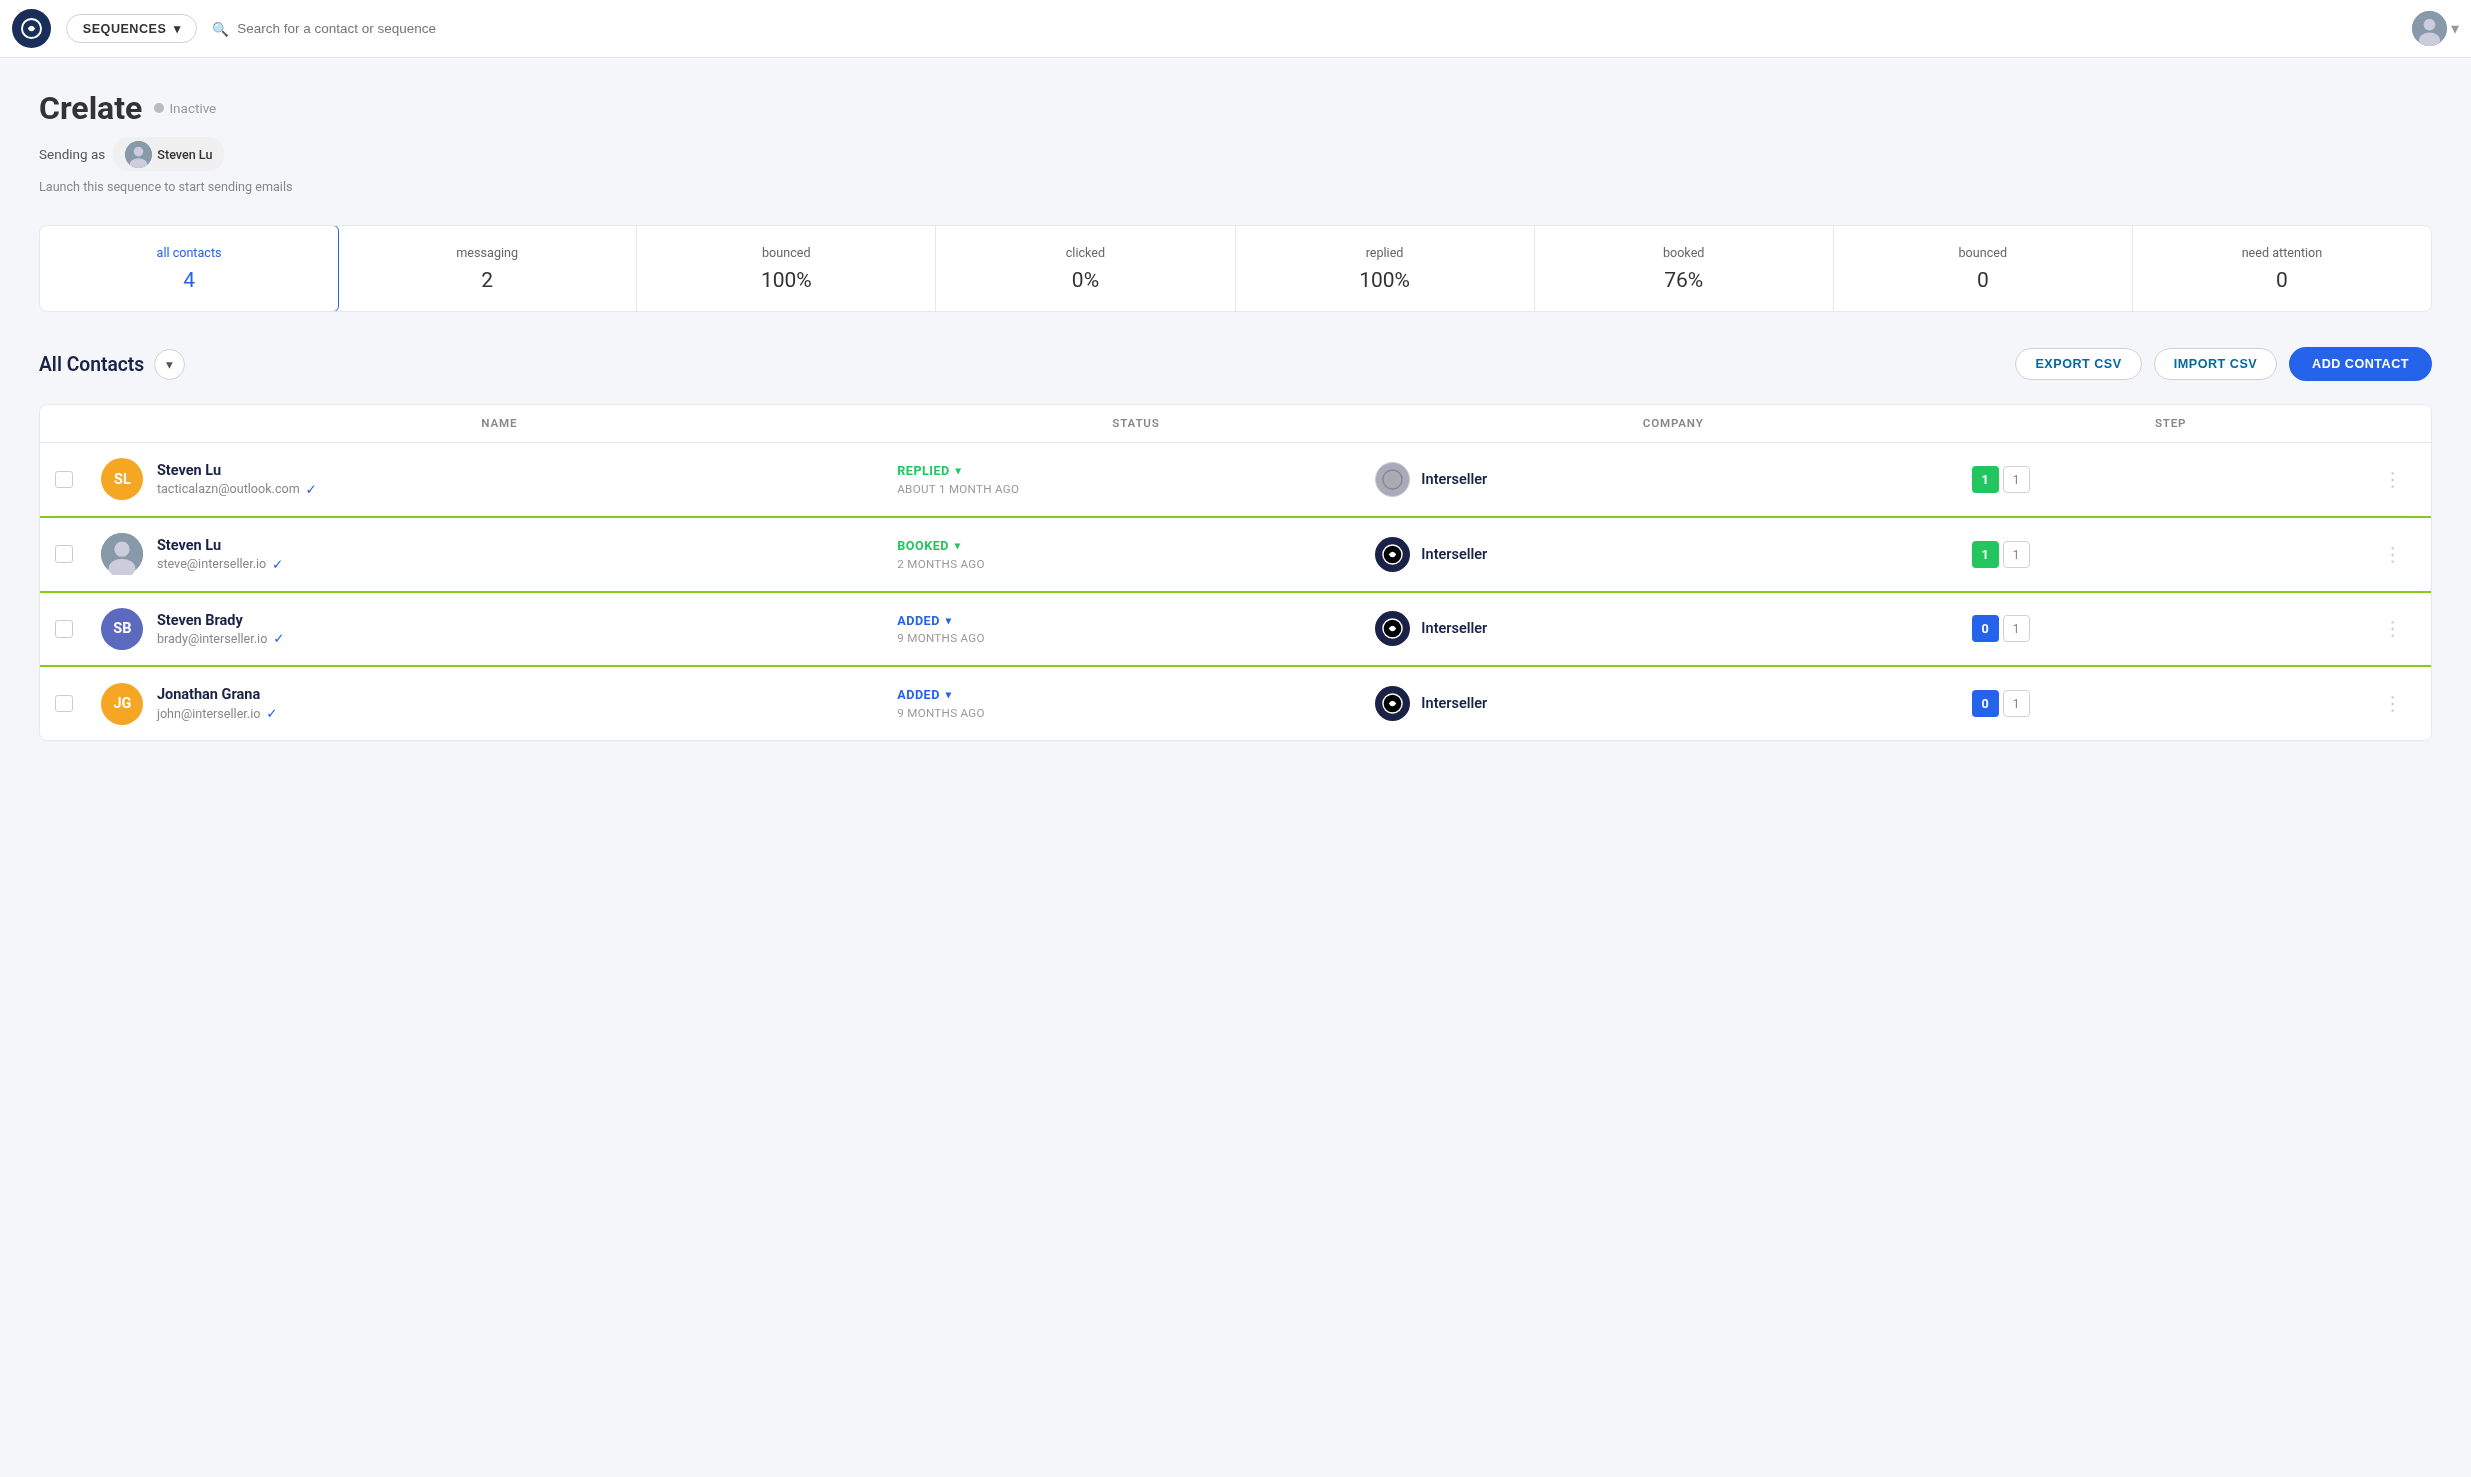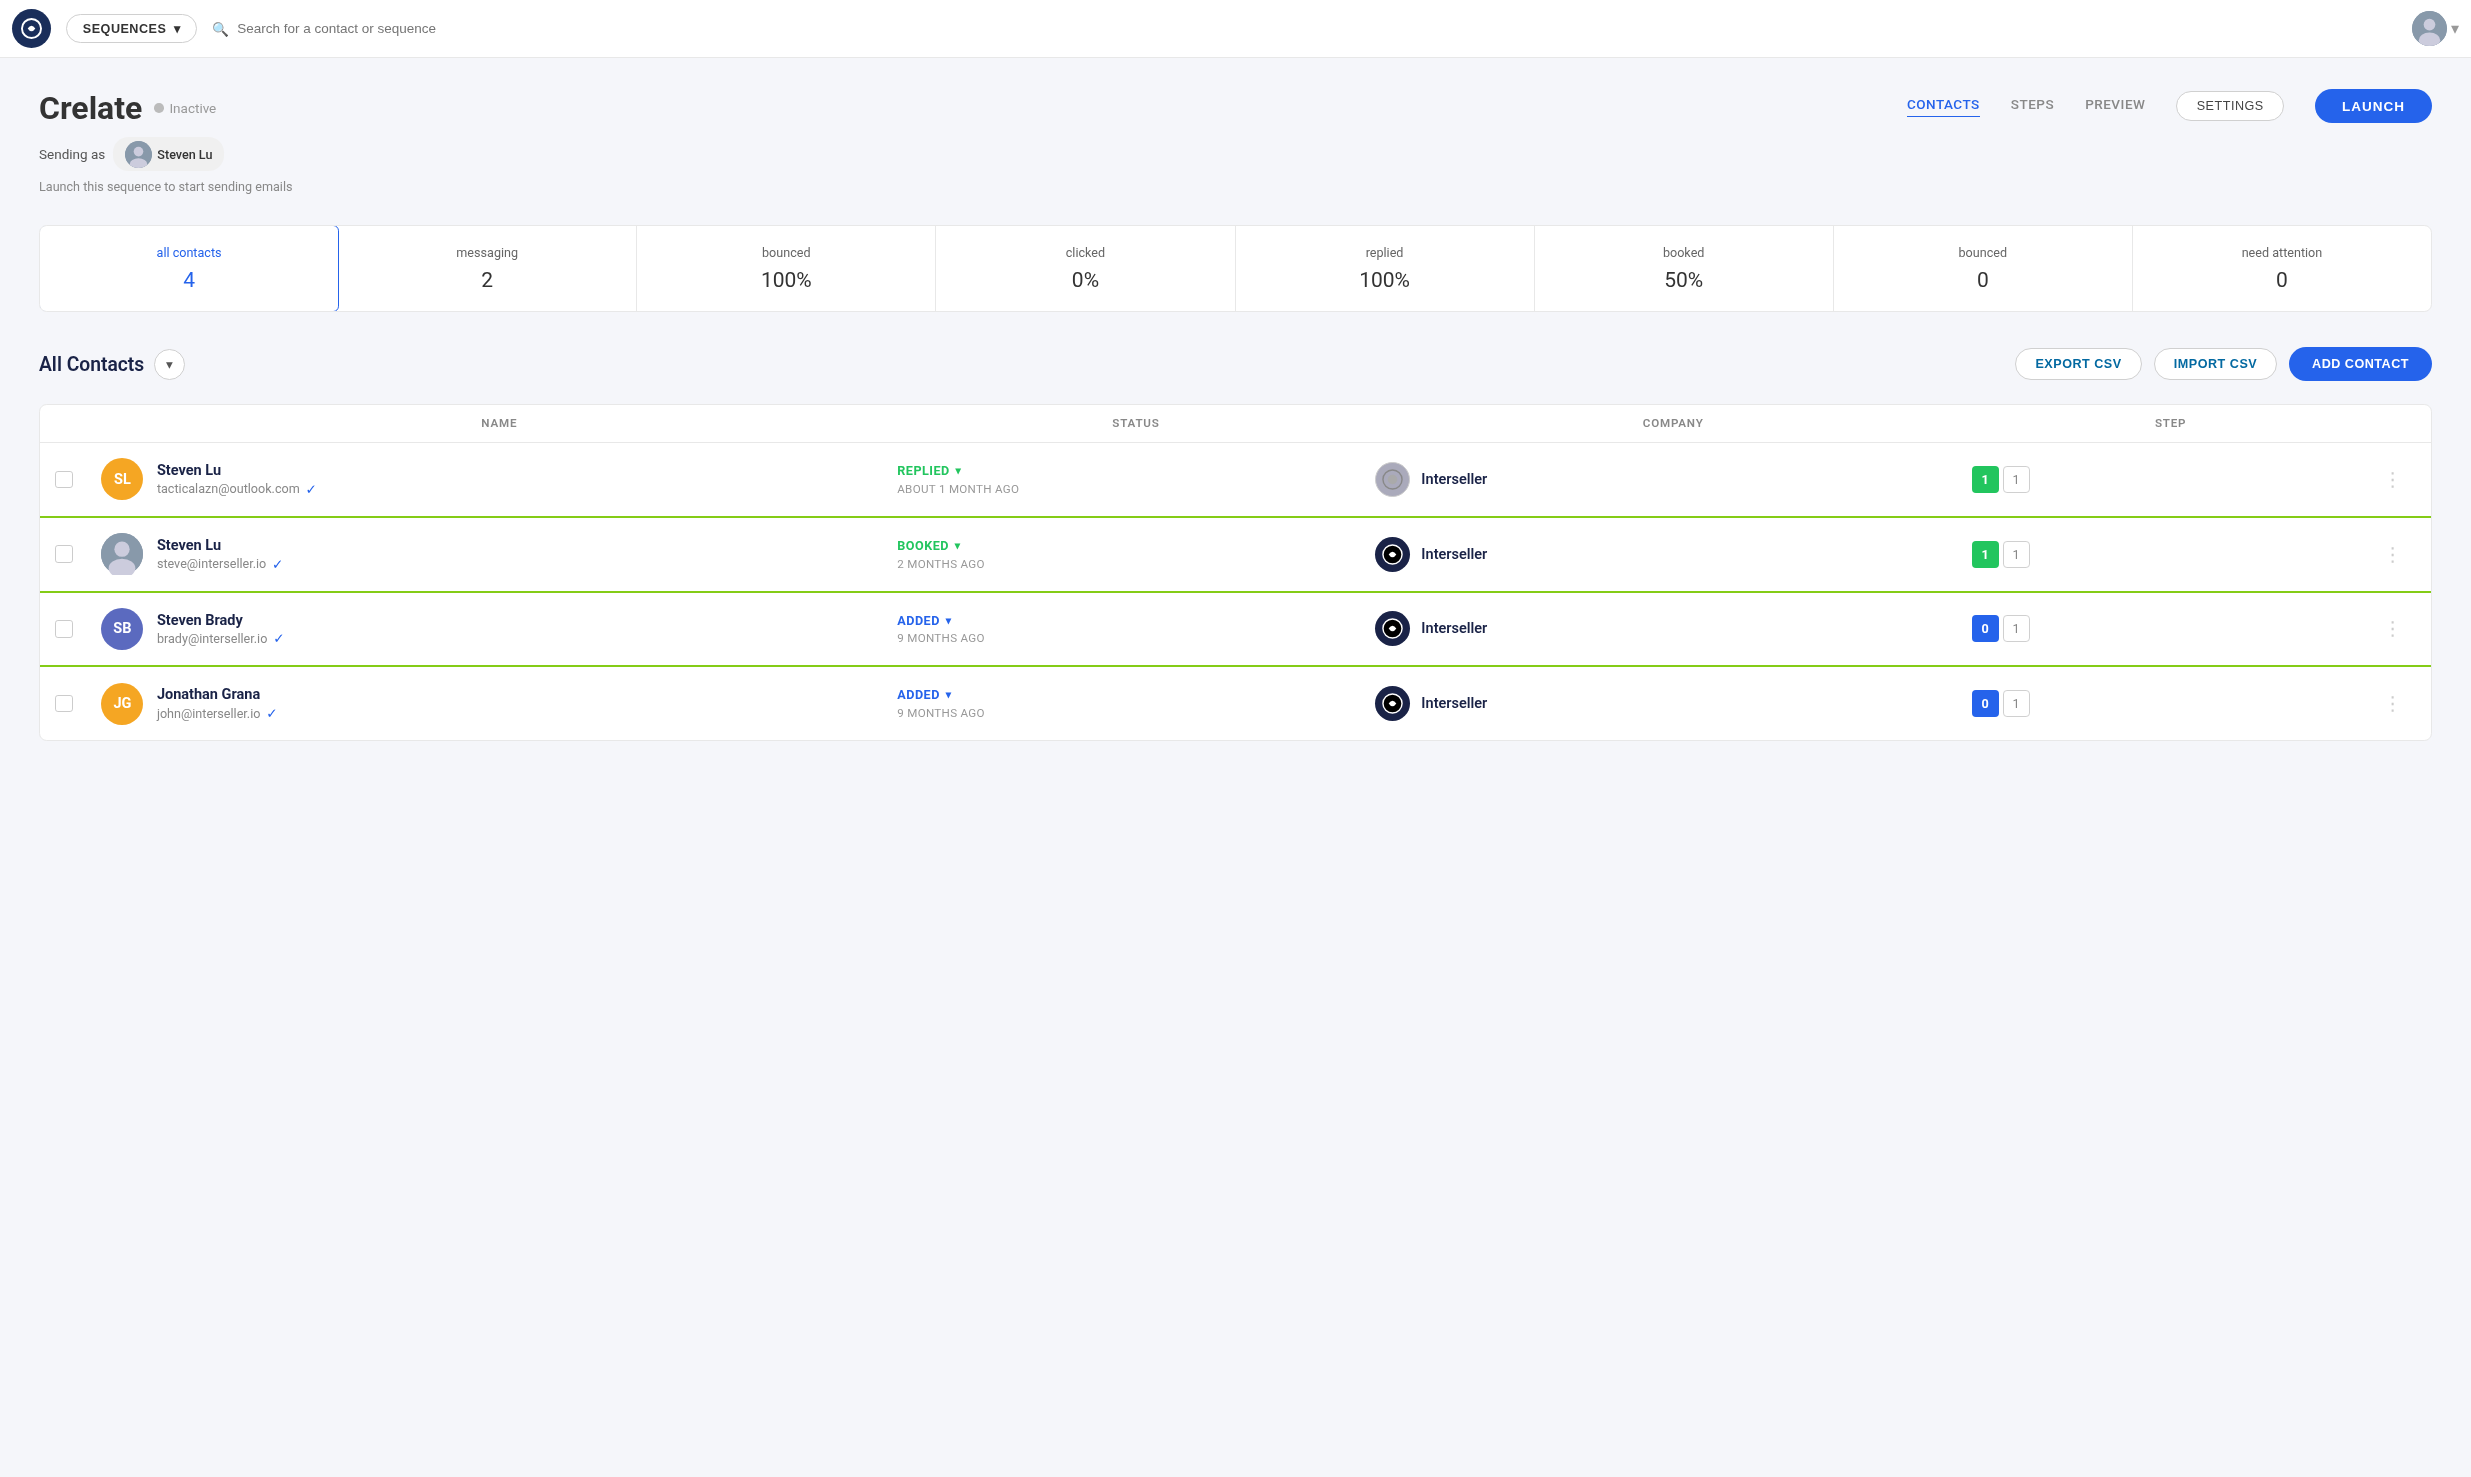--- a/index.html
+++ b/index.html
@@ -247,27 +247,20 @@
                 <circle cx="14" cy="11" r="5" fill="#ccd"></circle>
                 <ellipse cx="14" cy="24" rx="9" ry="6" fill="#ccd"></ellipse>
               </svg>
           </div>
           <span>Steven Lu</span>
         </div>
       </div>
       <p class="launch-note">Launch this sequence to start sending emails</p>
     </div>
 
-    <div class="tabs-wrap">
-      <a class="tab-link active">CONTACTS</a>
-      <a class="tab-link">STEPS</a>
-      <a class="tab-link">PREVIEW</a>
-      <button class="settings-btn">SETTINGS</button>
-      <button class="launch-btn">LAUNCH</button>
-    </div>
   </div>
 
   <div class="stats-row" id="stats-container">
       <div class="stat-card active">
     <div class="stat-label">all contacts</div>
     <div class="stat-value">4</div>
   </div>
       <div class="stat-card">
     <div class="stat-label">messaging</div>
     <div class="stat-value">2</div>
@@ -279,21 +272,21 @@
       <div class="stat-card">
     <div class="stat-label">clicked</div>
     <div class="stat-value">0%</div>
   </div>
       <div class="stat-card">
     <div class="stat-label">replied</div>
     <div class="stat-value">100%</div>
   </div>
       <div class="stat-card">
     <div class="stat-label">booked</div>
-    <div class="stat-value">50%</div>
+    <div class="stat-value">76%</div>
   </div>
       <div class="stat-card">
     <div class="stat-label">bounced</div>
     <div class="stat-value">0</div>
   </div>
       <div class="stat-card">
     <div class="stat-label">need attention</div>
     <div class="stat-value">0</div>
   </div>
     </div>

